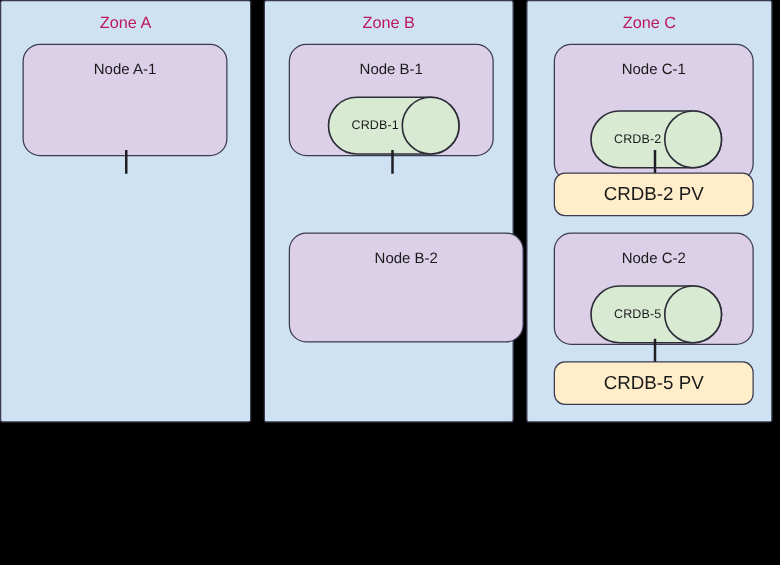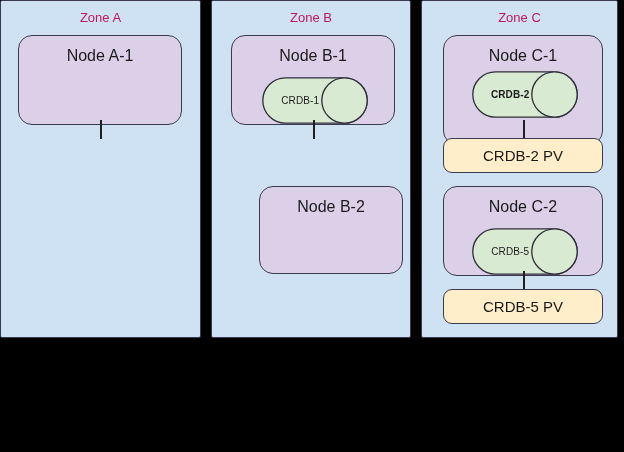--- a/index.html
+++ b/index.html
@@ -50,21 +50,21 @@
     border: 1px solid #3b3b4f;
     border-radius: 14px;
     box-sizing: border-box;
   }
   .node-title {
     position: absolute;
     left: 0;
     right: 0;
     top: 11px;
     text-align: center;
-    font-size: 16px;
+    font-size: 12px;
     color: #1a1a1a;
     line-height: 17px;
   }
 
   
   .cylinder {
     position: absolute;
   }
   .cylinder svg {
     display: block;
@@ -137,32 +137,32 @@
           <path d="M 23.5 0.8 L 82.5 0.8 A 22.7 22.7 0 0 1 82.5 46.2 L 23.5 46.2 A 22.7 22.7 0 0 1 23.5 0.8 Z" fill="#d9ead3" stroke="#2d2d38" stroke-width="1.3"></path>
           <ellipse cx="82.5" cy="23.5" rx="22.7" ry="22.7" fill="#d9ead3" stroke="#2d2d38" stroke-width="1.3"></ellipse>
         </svg>
         <div class="cyl-label">CRDB-1</div>
       </div>
     </div>
 
     <div class="connector" style="left:101px; top:119px; height:19px;"></div>
 
 
-    <div class="node" style="left:19px; top:185px; width:144px; height:88px;margin-left:28px;">
+    <div class="node" style="left:19px; top:185px; width:188px; height:88px;">
       <div class="node-title">Node B-2</div>
     </div>
   </div>
 
   <div class="zone" style="left:421px; top:0px; width:197px; height:338px;">
     <div class="zone-title">Zone C</div>
 
     <div class="node" style="left:21px; top:34px; width:160px; height:110px;">
       <div class="node-title">Node C-1</div>
 
-      <div class="cylinder" style="left:28px; top:35px; width:106px; height:47px;font-weight:bold;">
+      <div class="cylinder" style="left:28px; top:52px; width:106px; height:47px;">
         <svg width="106" height="47" viewBox="0 0 106 47">
           <path d="M 23.5 0.8 L 82.5 0.8 A 22.7 22.7 0 0 1 82.5 46.2 L 23.5 46.2 A 22.7 22.7 0 0 1 23.5 0.8 Z" fill="#d9ead3" stroke="#2d2d38" stroke-width="1.3"></path>
           <ellipse cx="82.5" cy="23.5" rx="22.7" ry="22.7" fill="#d9ead3" stroke="#2d2d38" stroke-width="1.3"></ellipse>
         </svg>
         <div class="cyl-label">CRDB-2</div>
       </div>
     </div>
 
     <div class="connector" style="left:101px; top:119px; height:19px;"></div>
 

